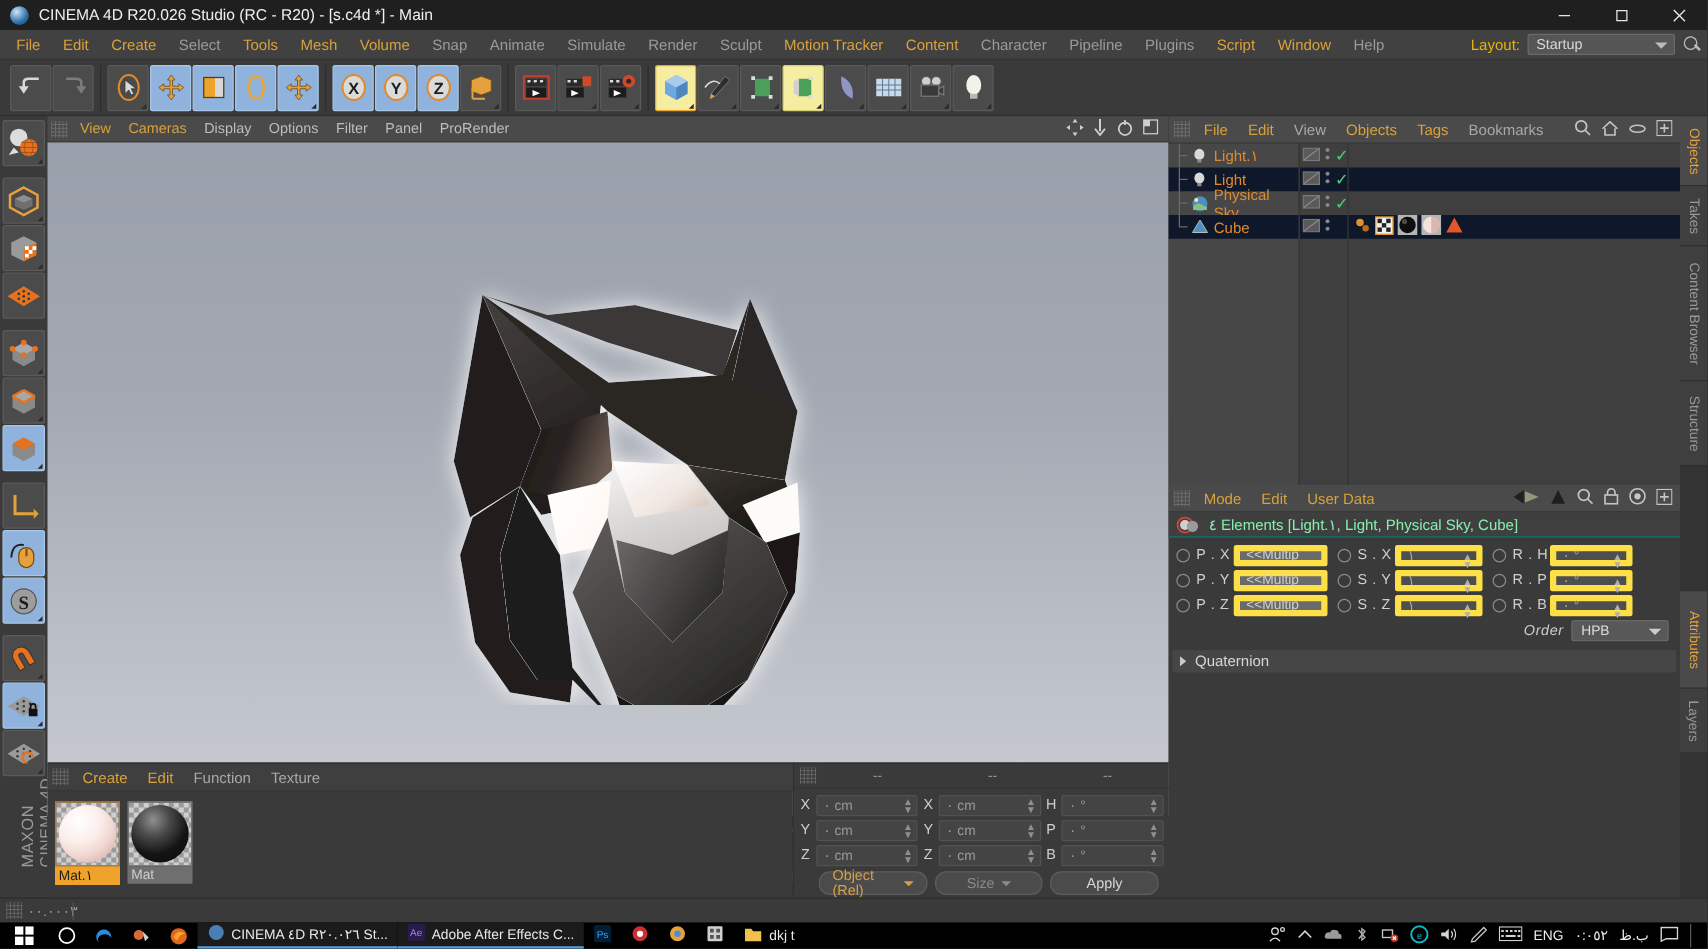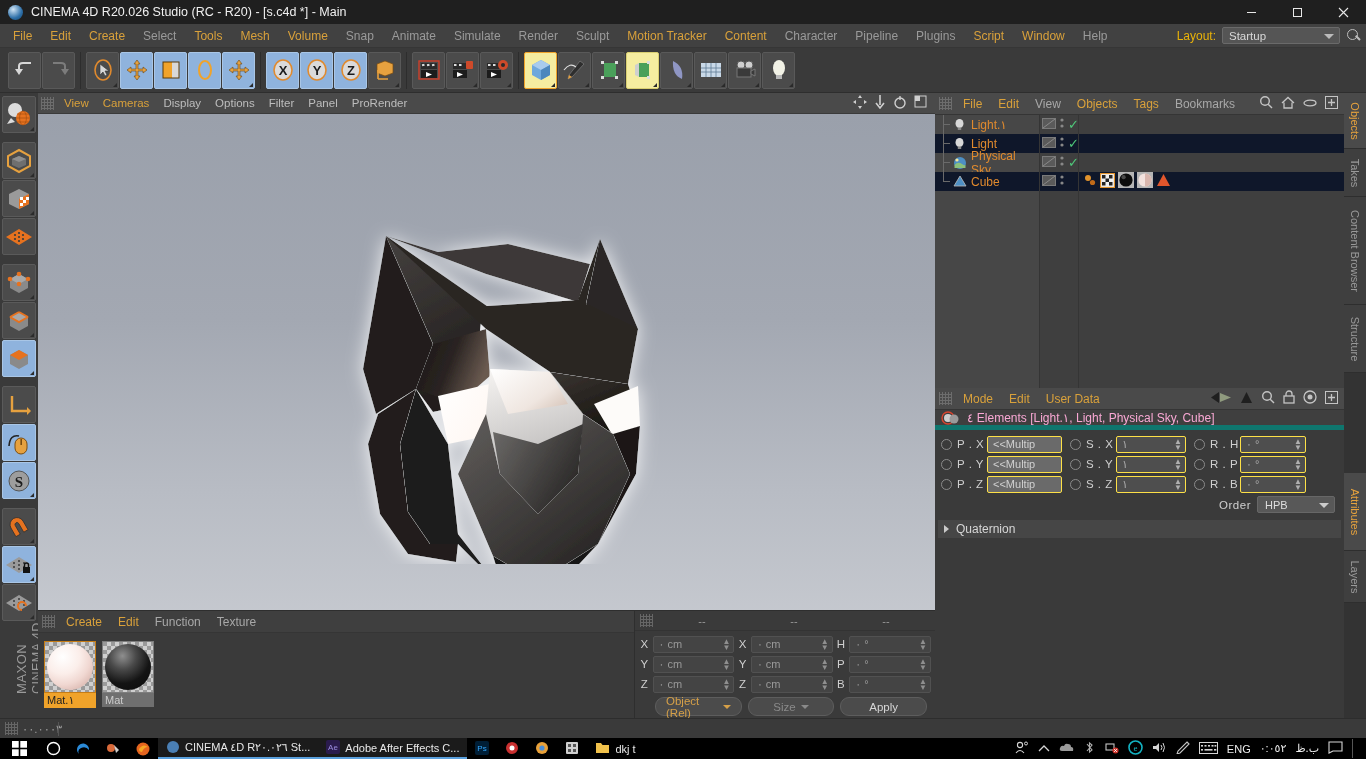--- a/index.html
+++ b/index.html
@@ -124,30 +124,30 @@
   .otags { position:absolute; left:144px; top:22px; right:0; bottom:0; background:#3f3f3f; }
   .orow { height:19px; display:flex; align-items:center; font-size:12px; color:#e08a2e;
     padding-left:8px; position:relative; }
   .orow.alt { background:#0f172a; }
   .orow .tl { position:absolute; left:8px; top:0; bottom:0; width:1px; background:#6a6a6a; }
   .orow .tb { position:absolute; left:8px; top:9px; width:7px; height:1px; background:#6a6a6a; }
   .oicon { width:15px;height:15px; margin-left:9px; margin-right:4px; flex:none;
     display:flex; align-items:center; justify-content:center;}
 
   .attr { position:absolute; left:0; top:295px; right:0; bottom:0; background:#3a3a3a; }
-  .objline { height:20px; display:flex; align-items:center; font-size:12px; color:#f9a8d4;
-    padding-left:6px; background:#3f3f3f; border-bottom:5px solid #0f766e;}
+  .objline { height:20px; display:flex; align-items:center; font-size:12px; color:#86efac;
+    padding-left:6px; background:#3f3f3f; border-bottom:1px solid #0f766e;}
   .secthdr { height:18px; background:#4a4a4a; color:#e2e2e2; font-size:12px;
     display:flex; align-items:center; padding-left:6px; margin:2px 3px 0 3px; }
   .coordgrid { padding:4px 3px; }
   .crow { display:flex; align-items:center; height:20px; gap:0; }
   .radio { width:11px;height:11px; border-radius:50%; border:1.5px solid #8a8a8a;
     margin:0 5px 0 3px; flex:none; }
   .clbl { color:#cfcfcf; font-size:11.5px; width:30px; letter-spacing:.5px;}
-  .cfield { height:17px; background:#4e4e4e; border:1px solid #fde047; border-radius:2px;
+  .cfield { height:17px; background:#4e4e4e; border:5px solid #fde047; border-radius:2px;
     color:#a8a8a8; font-size:11px; display:flex; align-items:center; padding-left:5px;
     position:relative; }
   .cfield .spin { position:absolute; right:3px; top:2px; color:#b0b0b0; font-size:8px; line-height:6px;}
   .cfield.multip { background:#6a6a6a; color:#d0d0d0; }
   .orderrow { display:flex; align-items:center; justify-content:flex-end; gap:6px;
     padding:2px 6px 0 0; }
   .ddsel { width:78px; height:17px; background:#585858; border:1px solid #676767; border-radius:2px;
     color:#ddd; font-size:11px; display:flex; align-items:center; padding-left:7px; position:relative;}
   .ddsel .car { position:absolute; right:5px; top:6px; border-left:5px solid transparent;
     border-right:5px solid transparent; border-top:5px solid #ccc; }
@@ -1302,21 +1302,21 @@
               </div>
               <span class="radio" style="margin-left:8px;"></span>
               <span class="clbl">R . B</span>
               <div class="cfield" style="width:66px;">
                 <span>٠ °</span>
                 <span class="spin">▲<br>▼</span>
               </div>
             </div>
           </div>
         <div class="orderrow">
-          <span class="clbl" style="width:auto;">Order</span>
+          <span class="clbl" style="width:auto;font-style:italic;">Order</span>
           <div class="ddsel">
             <span>HPB</span>
             <span class="car"></span>
           </div>
         </div>
       </div>
 
       <div id="attr-collapsed">
           <div class="collapsed">
             <span class="tri"></span>

